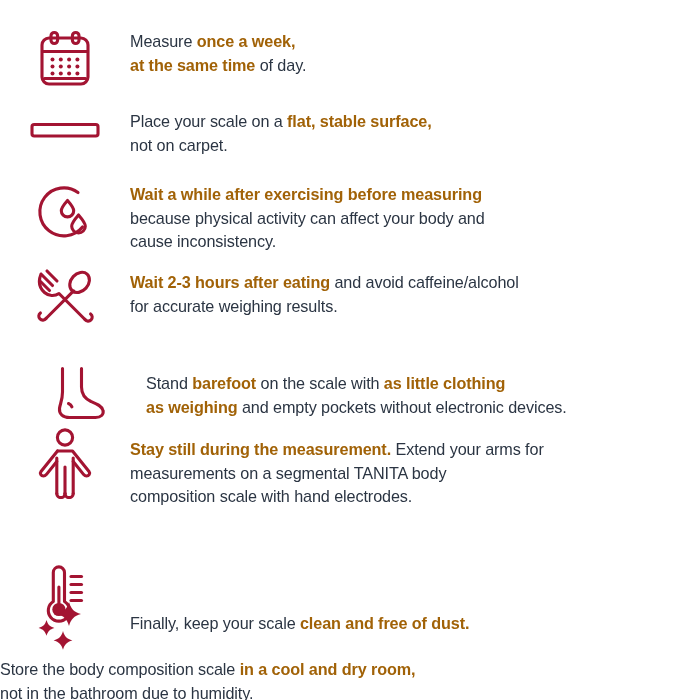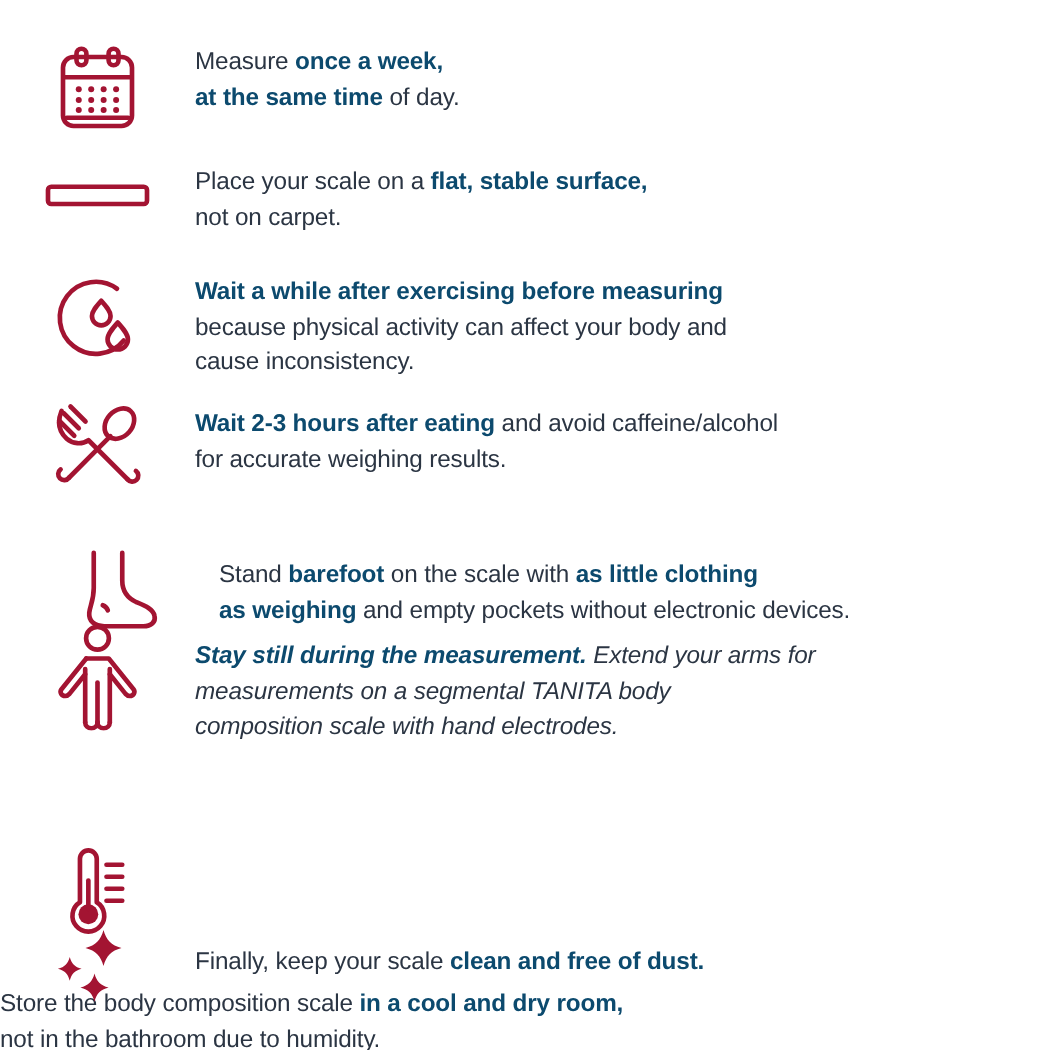--- a/index.html
+++ b/index.html
@@ -45,32 +45,32 @@
     flex: 1 1 auto;
     padding-right: 8px;
     color: #2b3543;
     font-size: 16.2px;
     line-height: 23.5px;
     letter-spacing: -0.1px;
   }
 
   .text-cell b {
     font-weight: 700;
-    color: #0c4a6e;
+    color: #a16207;
   }
 
   
   #row-0 { top: 30px; }
   #row-1 { top: 110px; justify-content: center; }
   #row-2 { top: 183px; }
   #row-3 { top: 271px; }
   #row-4 { top: 372px; padding-left: 16px; }
-  #row-5 { top: 426px; font-style: italic; }
+  #row-5 { top: 438px; }
   #row-6 { top: 538px; flex-direction: column; }
-  #row-7 { top: 630px; justify-content: center; }
+  #row-7 { top: 612px; justify-content: center; }
 
   
   #row-0 .icon-cell { margin-top: -2px; }
   #row-1 .icon-cell { margin-top: 8px; }
   #row-2 .icon-cell { margin-top: -1px; }
   #row-3 .icon-cell { margin-top: -4px; }
   #row-4 .icon-cell { margin-top: -10px; }
   #row-5 .icon-cell { margin-top: -11px; }
   #row-6 .icon-cell { margin-top: -10px; }
   #row-7 .icon-cell { margin-top: -14px; }

